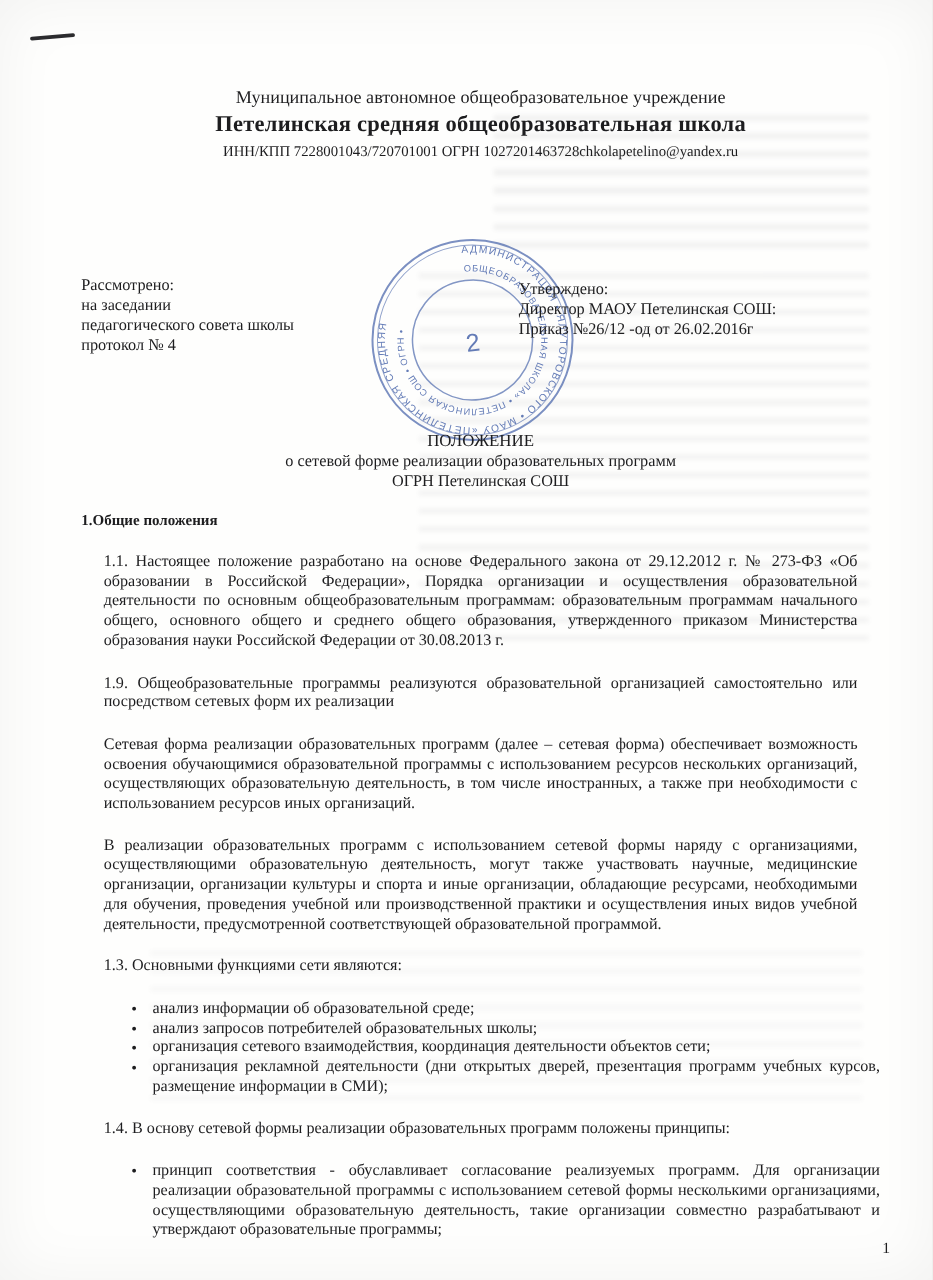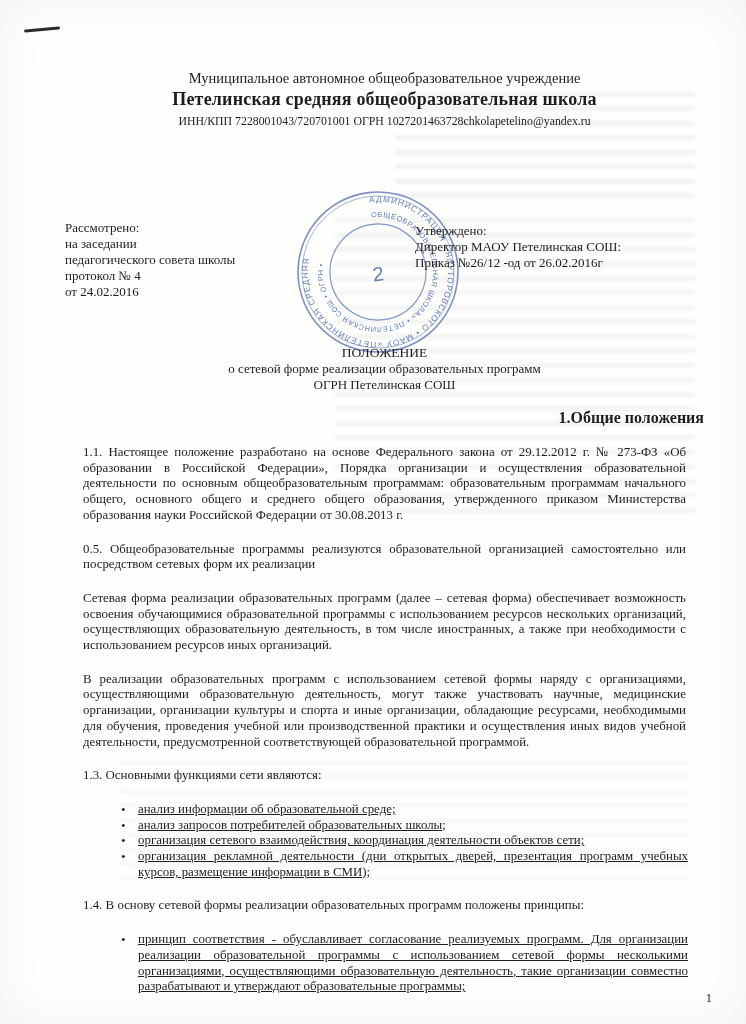--- a/index.html
+++ b/index.html
@@ -47,25 +47,25 @@
   
   .stamp{
     position:absolute;left:292px;top:186px;width:172px;height:172px;
     z-index:2;opacity:.85;transform:rotate(-7deg);
     pointer-events:none;
   }
   
   .title-block{margin-top:52px;text-align:center;font-weight:normal;}
   .title-l1{font-size:13.5px;}
   .title-l2,.title-l3{font-size:13px;}
-  .sec-heading{margin-top:16px;text-align:right;font-weight:bold;font-size:16px;}
+  .sec-heading{margin-top:16px;text-align:left;font-weight:bold;font-size:12px;}
   
   .body-text{margin-top:4px;font-size:12.9px;line-height:15.7px;text-align:justify;}
   .body-text p{margin:18px;}
-  ul.doc-list{margin:16px;padding:0;list-style:none;text-decoration:underline;}
+  ul.doc-list{margin:0;padding:0;list-style:none;}
   ul.doc-list li{
     position:relative;margin:0 0 0 40px;padding-left:17px;text-align:justify;
   }
   ul.doc-list li::before{
     content:"\2022";position:absolute;left:0;top:0;font-size:13px;
   }
   
   .page-num{position:absolute;right:34px;bottom:18px;font-size:12.5px;z-index:2;}
 </style>
 </head>
@@ -102,40 +102,39 @@
       <p class="hdr-school">Петелинская средняя общеобразовательная школа</p>
       <p class="hdr-req"><span>ИНН/КПП 7228001043/720701001 ОГРН 1027201463728</span><span class="email-link">chkolapetelino@yandex.ru</span></p>
     </div>
 
     <div class="approval">
       <div class="appr-left">
         <div>Рассмотрено:</div>
         <div>на заседании</div>
         <div>педагогического совета школы</div>
         <div>протокол № 4</div>
-        <div>от 24.02.2016</div>
       </div>
       <div class="appr-right">
         <div>Утверждено:</div>
         <div>Директор  МАОУ Петелинская СОШ:</div>
         <div>Приказ №26/12 -од  от 26.02.2016г</div>
       </div>
     </div>
 
     <div class="title-block">
       <div class="title-l1">ПОЛОЖЕНИЕ</div>
       <div class="title-l2">о сетевой форме реализации образовательных программ</div>
       <div class="title-l3">ОГРН Петелинская СОШ</div>
     </div>
 
     <div class="sec-heading">1.Общие положения</div>
 
     <div class="body-text">
       <p>1.1. Настоящее положение разработано на основе Федерального закона от 29.12.2012 г. № 273-ФЗ «Об образовании в Российской Федерации»,   Порядка организации и осуществления образовательной деятельности по основным общеобразовательным программам: образовательным программам начального общего, основного общего и среднего общего образования, утвержденного приказом Министерства образования  науки Российской Федерации от 30.08.2013 г.</p>
-      <p>0.5. Общеобразовательные программы реализуются образовательной организацией самостоятельно или посредством сетевых форм их реализации</p>
+      <p>1.9. Общеобразовательные программы реализуются образовательной организацией самостоятельно или посредством сетевых форм их реализации</p>
       <p>Сетевая форма реализации образовательных программ (далее – сетевая форма) обеспечивает возможность освоения обучающимися образовательной программы с использованием ресурсов нескольких организаций, осуществляющих образовательную деятельность, в том числе иностранных, а также при необходимости с использованием ресурсов иных организаций.</p>
       <p>В реализации образовательных программ с использованием сетевой формы наряду с организациями, осуществляющими образовательную деятельность, могут также участвовать научные, медицинские организации, организации культуры и спорта и иные организации, обладающие ресурсами, необходимыми для обучения, проведения учебной или производственной практики и осуществления иных видов учебной деятельности, предусмотренной соответствующей образовательной программой.</p>
       <p>1.3. Основными функциями сети являются:</p>
       <ul class="doc-list">
         <li>анализ информации об образовательной среде;</li>
         <li>анализ запросов потребителей  образовательных школы;</li>
         <li>организация сетевого взаимодействия, координация деятельности объектов сети;</li>
         <li>организация рекламной деятельности (дни открытых дверей, презентация  программ учебных курсов, размещение информации в СМИ);</li>
       </ul>
       <p>1.4. В основу сетевой формы реализации образовательных программ положены  принципы:</p>

